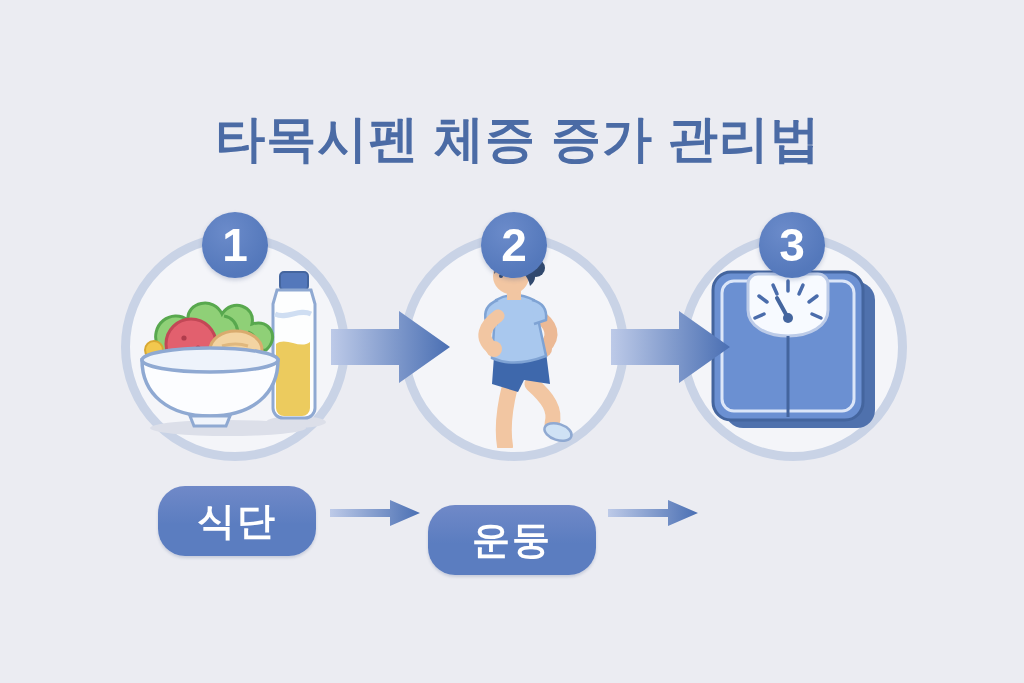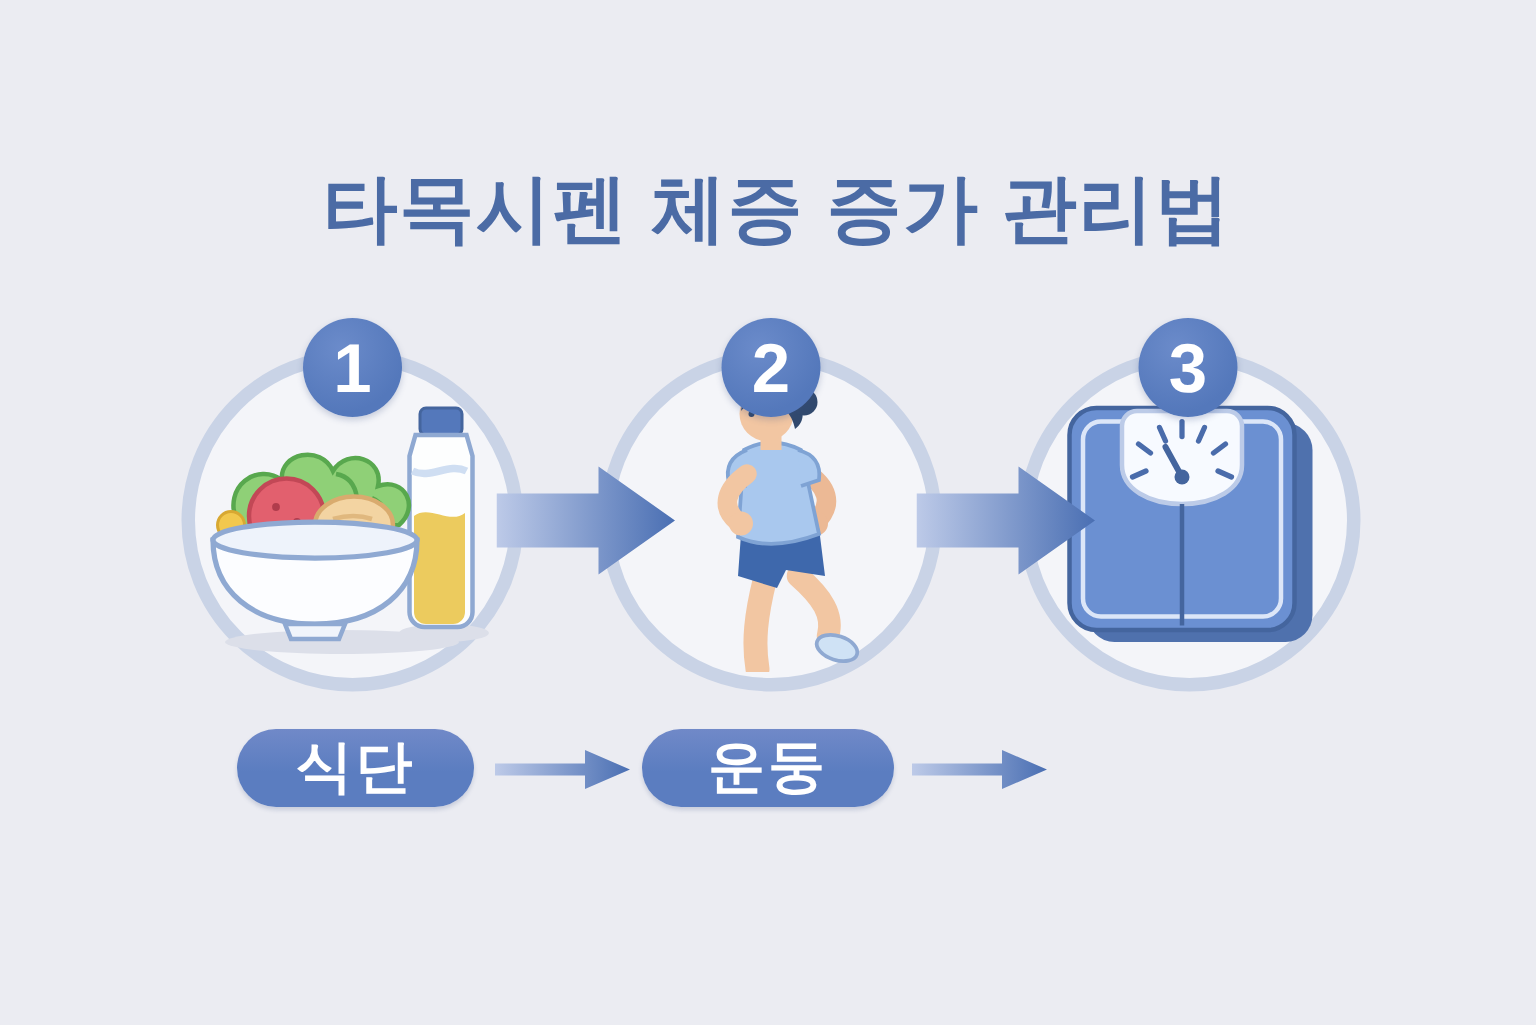--- a/index.html
+++ b/index.html
@@ -36,28 +36,28 @@
   .badge.b2{left:481px;}
   .badge.b3{left:759px;}
   .icon-svg{position:absolute;}
   .icon-salad{left:128px;top:262px;width:204px;height:178px;}
   .icon-runner{left:452px;top:252px;width:126px;height:196px;}
   .icon-scale{left:703px;top:268px;width:178px;height:162px;}
   .big-arrow{position:absolute;width:122px;height:78px;top:308px;}
   .big-arrow.a1{left:331px;}
   .big-arrow.a2{left:611px;}
   .pill{
-    position:absolute;top:486px;height:52px;border-radius:27px;
+    position:absolute;top:486px;height:70px;border-radius:27px;
     background:linear-gradient(180deg,#7089c8 0%,var(--pill-blue,#5b7dc0) 55%);
-    color:#fff;display:flex;justify-content:center;
+    color:#fff;display:flex;align-items:center;justify-content:center;
     font-size:38px;font-weight:700;letter-spacing:2px;
     box-shadow:0 2px 3px rgba(60,80,130,.2);
   }
   .pill.p1{left:158px;width:158px;}
-  .pill.p2{left:428px;width:168px;}
+  .pill.p2{left:428px;width:168px;margin-top:19px;}
   .pill.p3{left:706px;width:194px;}
   .small-arrow{position:absolute;top:498px;width:92px;height:30px;}
   .small-arrow.s1{left:330px;}
   .small-arrow.s2{left:608px;}
 </style>
 </head>
 <body>
 
 <div class="canvas">
 

